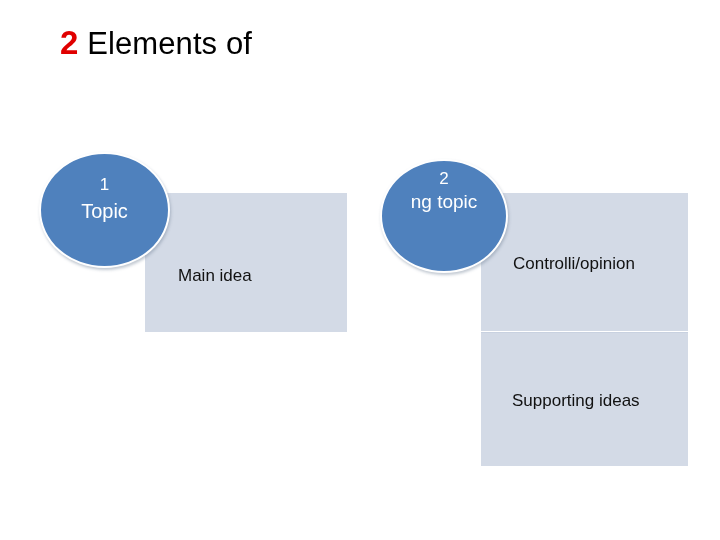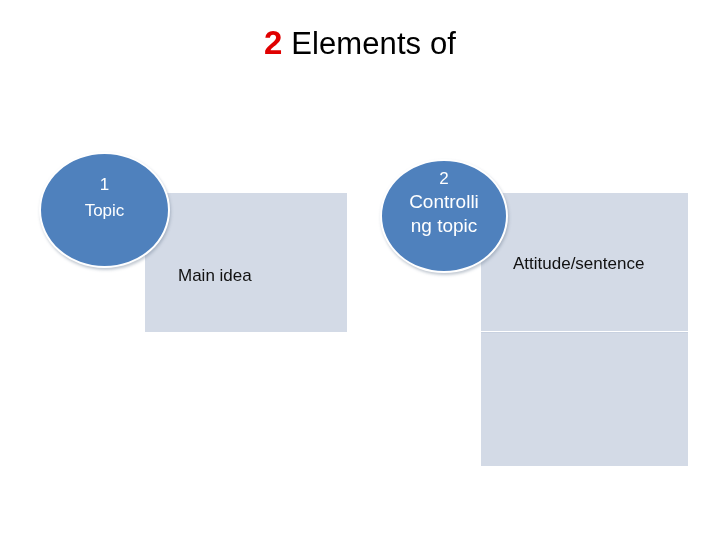--- a/index.html
+++ b/index.html
@@ -21,21 +21,21 @@
     height: 540px;
     background: #ffffff;
   }
 
   
   .title-block {
     position: absolute;
     left: 60px;
     top: 22px;
     width: 600px;
-    text-align: center;
+    text-align: left;
     color: #000000;
     font-size: 31px;
     line-height: 42px;
     font-weight: 400;
     letter-spacing: 0.1px;
   }
   .title-line { display: block; white-space: nowrap; }
   .title-accent {
     font-weight: bold;
     color: #e00000;
@@ -104,21 +104,21 @@
     box-shadow: 1px 2px 3px rgba(120, 135, 155, 0.45);
     color: #ffffff;
     text-align: center;
   }
   .circle-num {
     font-size: 17px;
     line-height: 22px;
     color: #ffffff;
   }
   .circle-text {
-    font-size: 17px;
+    font-size: 20px;
     line-height: 25px;
     color: #ffffff;
   }
 
   #circle-topic {
     left: 39px;
     top: 152px;
     width: 131px;
     height: 116px;
     padding-top: 20px;
@@ -143,28 +143,28 @@
 <div id="slide">
 
   <div class="title-block">
     <span class="title-line"><span class="title-accent">2</span><span> Elements of</span></span>
   </div>
 
   <div class="panel" id="panel-main-idea"></div>
   <div class="panel-label" id="label-main-idea">Main idea</div>
 
   <div class="panel" id="panel-attitude"></div>
-  <div class="panel-label" id="label-attitude">Attitude/sentence</div>
+  <div class="panel-label" id="label-attitude">Controlli/opinion</div>
 
   <div class="panel" id="panel-supporting"></div>
+  <div class="panel-label" id="label-supporting">Supporting ideas</div>
 
   <div class="circle" id="circle-topic">
     <span class="circle-num">1</span>
     <span class="circle-text">Topic</span>
   </div>
 
   <div class="circle" id="circle-controlling">
     <span class="circle-num">2</span>
-    <span class="circle-text">Controlli</span>
     <span class="circle-text">ng topic</span>
   </div>
 
 </div>
 
 </body></html>

